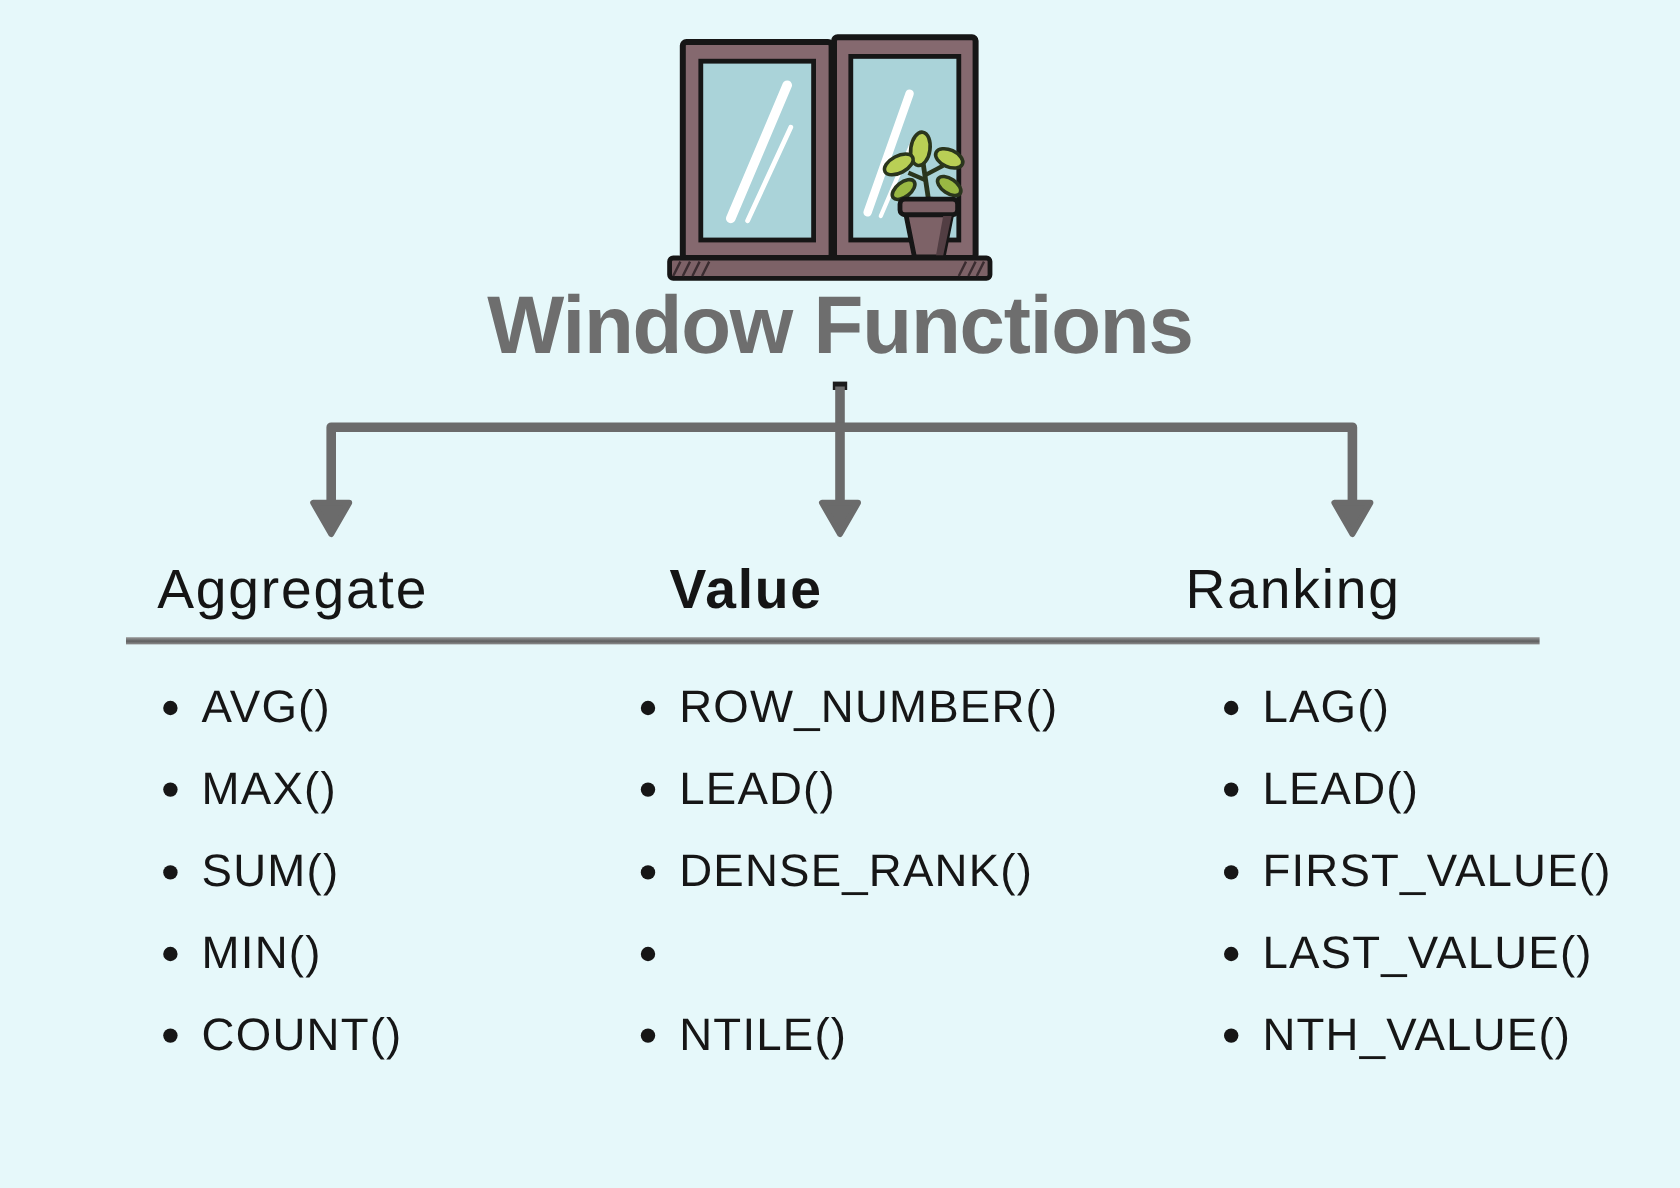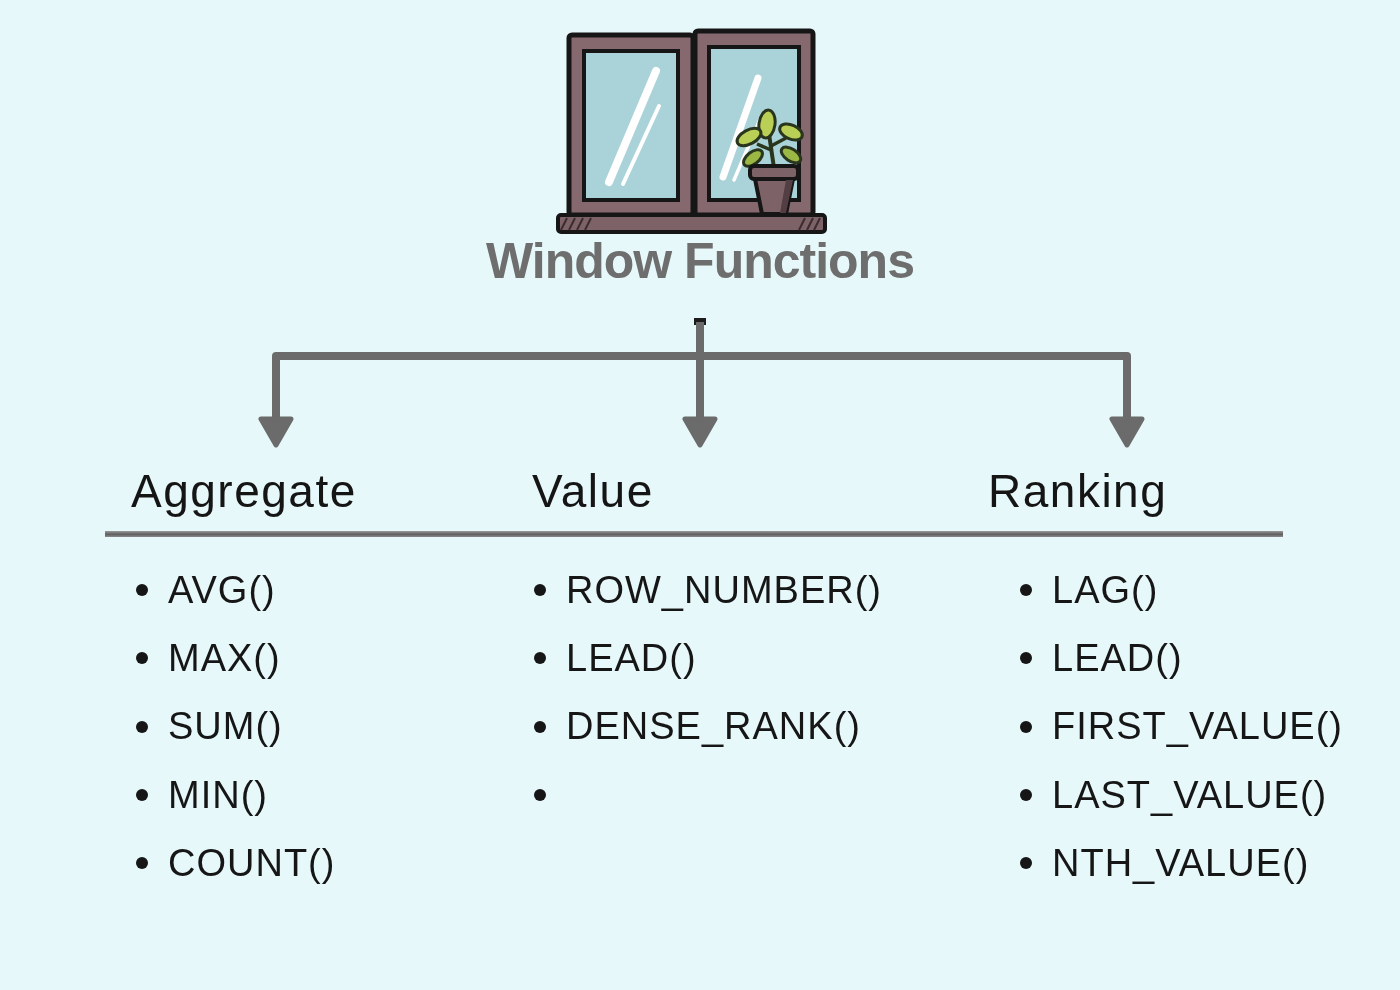--- a/index.html
+++ b/index.html
@@ -3,38 +3,38 @@
 <meta charset="utf-8">
 <style>
   html,body{margin:0;padding:0;}
   body{width:1400px;height:990px;overflow:hidden;font-family:"Liberation Sans",sans-serif;}
   .canvas{position:relative;width:1400px;height:990px;background:#e6f8fa;}
 
   
   .title{
     position:absolute;top:232px;left:0;width:100%;
     margin:0;text-align:center;
-    font-size:50px;font-weight:700;letter-spacing:-1px;
+    font-size:68px;font-weight:700;letter-spacing:-1px;
     color:#6e6e6e;
     font-family:"Liberation Sans",sans-serif;
   }
 
   
   .window-art{position:absolute;left:555px;top:22px;width:290px;height:218px;}
 
   
   .connector{position:absolute;left:0;top:0;width:1400px;height:990px;pointer-events:none;}
 
   
   .col-header{
     position:absolute;top:464px;width:300px;
     font-size:46px;letter-spacing:1.5px;color:#151515;
   }
   .col-header.c0{left:131px;}
-  .col-header.c1{left:532px;}
+  .col-header.c1{left:558px;font-weight:bold;}
   .col-header.c2{left:988px;}
 
   .header-rule{
     position:absolute;left:105px;top:531px;width:1178px;height:6px;
     background:linear-gradient(to bottom,#9a9a9a 0%,#5f5f5f 55%,#8c8c8c 100%);
   }
 
   
   .fn-list{position:absolute;top:556px;margin:0;padding:0;list-style:none;}
   .fn-list.c0{left:136px;}
@@ -141,20 +141,24 @@
       <span class="dot"></span>
       <span class="fn-label">LEAD()</span>
     </li>
     <li class="fn-item">
       <span class="dot"></span>
       <span class="fn-label">DENSE_RANK()</span>
     </li>
     <li class="fn-item">
       <span class="dot"></span>
     </li>
+    <li class="fn-item">
+      <span class="dot"></span>
+      <span class="fn-label">NTILE()</span>
+    </li>
   </ul>
 
   <ul class="fn-list c2">
     <li class="fn-item">
       <span class="dot"></span>
       <span class="fn-label">LAG()</span>
     </li>
     <li class="fn-item">
       <span class="dot"></span>
       <span class="fn-label">LEAD()</span>

